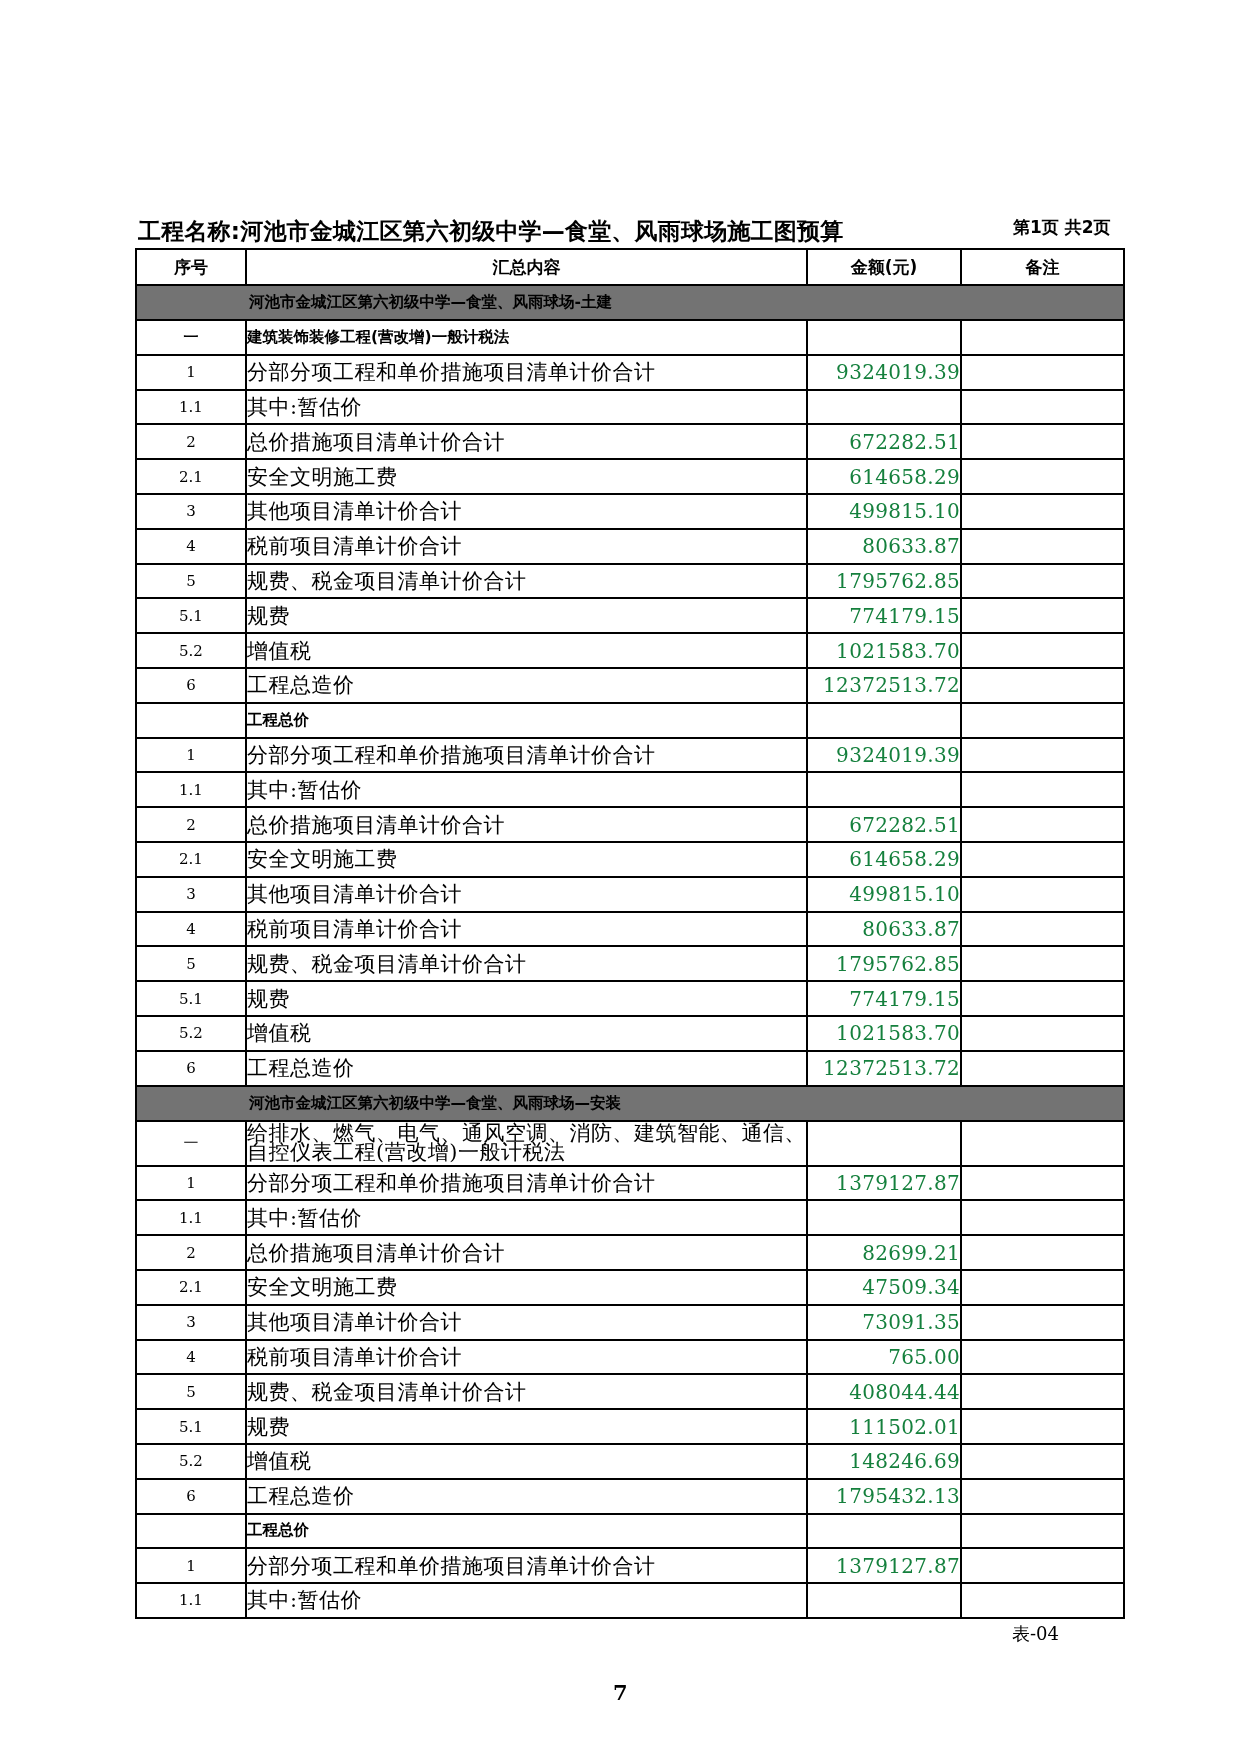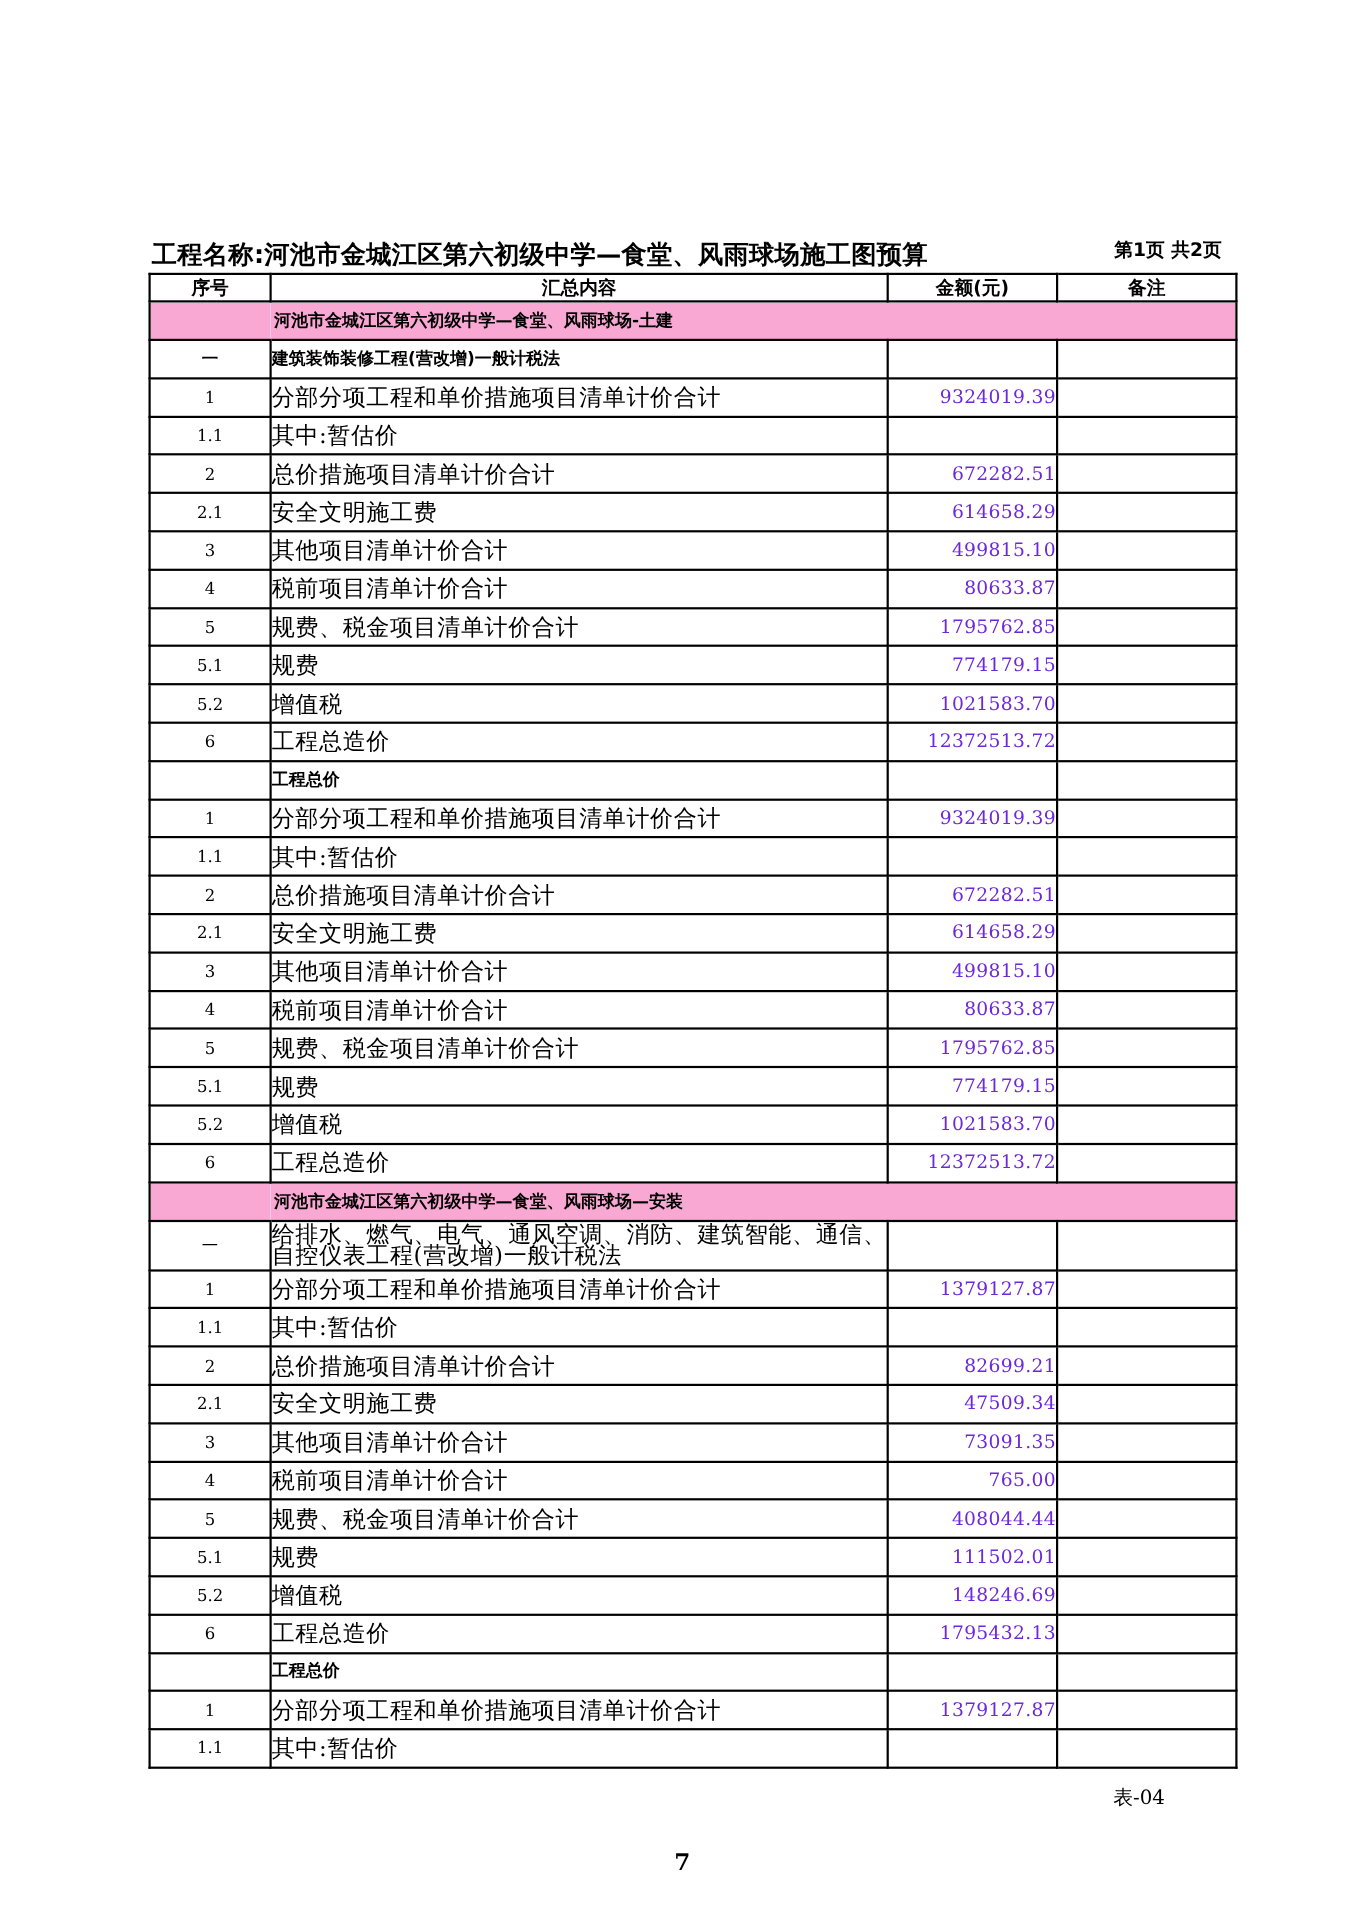--- a/index.html
+++ b/index.html
@@ -24,29 +24,29 @@
     }
     table.summary col.c-no { width: 110px; }
     table.summary col.c-content { width: 561px; }
     table.summary col.c-amount { width: 154px; }
     table.summary col.c-note { width: 163px; }
     table.summary th, table.summary td {
       border: 2px solid #000; padding: 0; height: 31px; box-sizing: border-box;
       vertical-align: middle; overflow: hidden; white-space: nowrap;
     }
     table.summary th {
-      height: 25px;
+      height: 36px;
       font-family: "DejaVu Sans", "Liberation Sans", sans-serif;
       font-weight: bold; font-size: 17px; text-align: center;
     }
     tr.r td { height: 34.8px; }
     td.no { text-align: center; font-size: 15px; }
     td.content { padding-left: 3px; font-size: 21px; letter-spacing: 0.5px; }
-    td.amount { text-align: right; padding-right: 9px; color: #6d28d9; font-size: 17px; letter-spacing: 0.3px; }
-    tr.section td { background: #f9a8d4; height: 35px; }
+    td.amount { text-align: right; padding-right: 9px; color: #15803d; font-size: 20px; letter-spacing: 0.3px; }
+    tr.section td { background: #737373; height: 35px; }
     tr.section td.content, tr.bold td.content {
       font-family: "DejaVu Sans", "Liberation Sans", sans-serif; font-weight: bold; font-size: 15.5px; letter-spacing: 0;
     }
     tr.bold td.no { font-family: "DejaVu Sans", "Liberation Sans", sans-serif; font-weight: bold; }
     tr.tall td { height: 45px; }
     tr.tall td.content { white-space: normal; line-height: 19px; }
     .form-code {
       position: absolute; left: 1012px; top: 1622px; font-size: 18px; white-space: nowrap;
     }
     .page-num {

